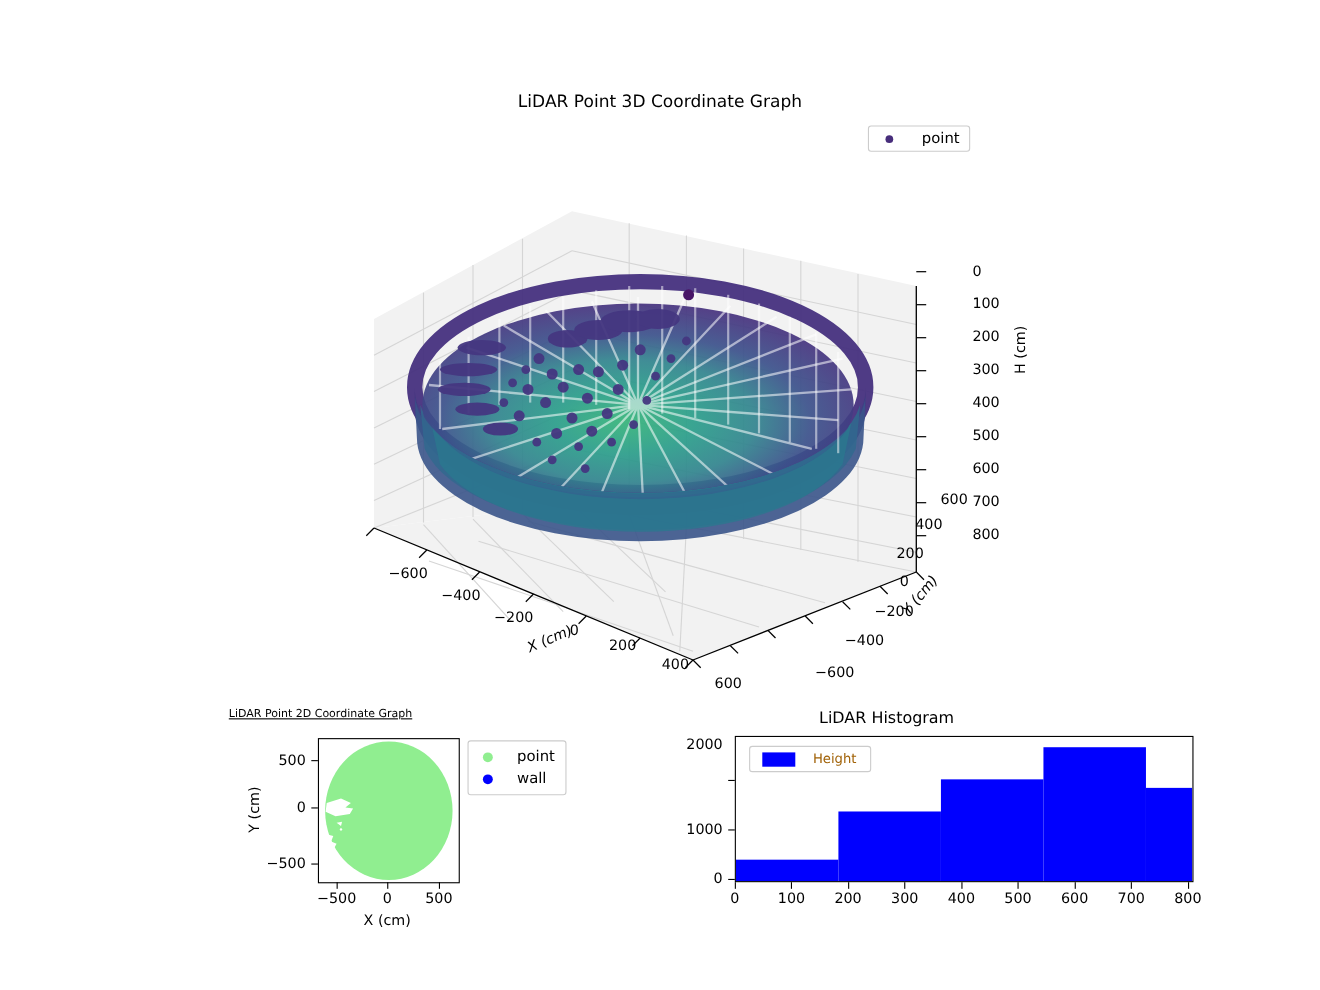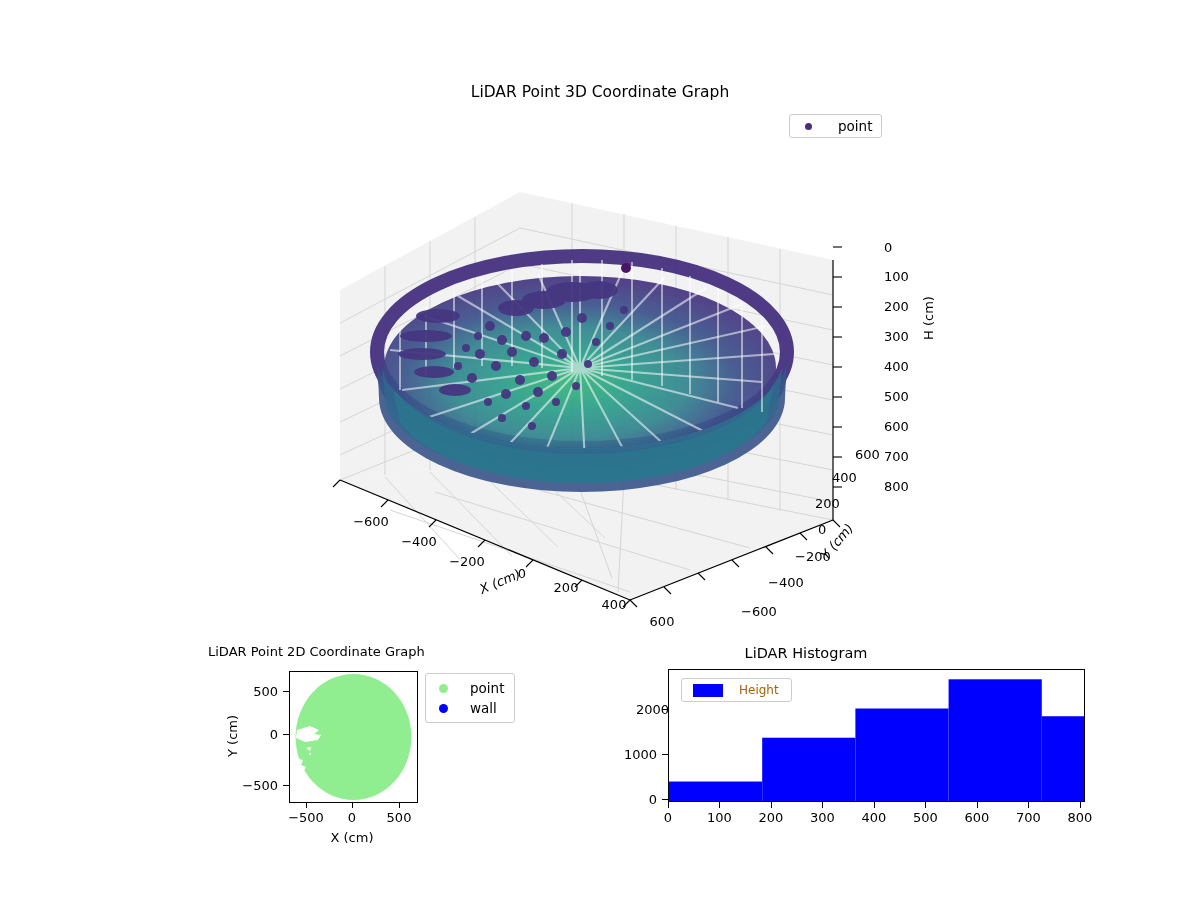--- a/index.html
+++ b/index.html
@@ -16,21 +16,21 @@
   
   #panel3d{position:absolute;left:330px;top:140px;width:560px;height:480px;}
   #svg3d{position:absolute;left:0;top:0;}
   .legend3d{position:absolute;left:789px;top:114px;
             border:1px solid #cccccc;background:rgba(255,255,255,0.9);
             border-radius:3px;padding:3px 9px 3px 7px;display:flex;align-items:center;
             box-shadow:0 0 0 0 #fff;}
   .legend3d .dot{width:7px;height:7px;border-radius:50%;background:#472d7b;
                  display:inline-block;margin-right:26px;margin-left:8px;}
   .legend3d .lbl{font-size:13.5px;color:#000;}
-  .title2d{position:absolute;left:208px;top:644px;font-size:13px;color:#000;}
+  .title2d{position:absolute;left:208px;top:644px;font-size:10px;color:#000;text-decoration:underline;}
   .box2d{position:absolute;left:289px;top:671px;width:127px;height:130px;
          border:1px solid #000;background:#fff;overflow:hidden;}
   .legend2d{position:absolute;left:425px;top:673px;border:1px solid #cccccc;
             background:rgba(255,255,255,0.92);border-radius:3px;
             padding:4px 10px 4px 6px;}
   .legend2d .row{display:flex;align-items:center;height:20px;}
   .legend2d .dot{width:9px;height:9px;border-radius:50%;display:inline-block;
                  margin-left:7px;margin-right:22px;}
   .legend2d .lbl{font-size:13.5px;color:#000;}
 
@@ -354,21 +354,21 @@
   <div class="legendhist">
     <span class="swatch"></span>
     <span class="lbl">Height</span>
   </div>
 
   <div class="tickmark" style="left:662px;top:799px;width:6px;height:1px;"></div>
   <div class="tickmark" style="left:662px;top:754px;width:6px;height:1px;"></div>
   <div class="tickmark" style="left:662px;top:709px;width:6px;height:1px;"></div>
   <div class="tick" style="left:657px;top:792px;transform:translateX(-100%);">0</div>
   <div class="tick" style="left:657px;top:747px;transform:translateX(-100%);">1000</div>
-  <div class="tick" style="left:657px;top:702px;transform:translateX(-100%);margin-left:12px;">2000</div>
+  <div class="tick" style="left:657px;top:670px;transform:translateX(-100%);">2000</div>
 
   <div id="hist-xticks">
       <div class="tickmark" style="left: 668px; top: 802px; width: 1px; height: 6px;"></div>
       <div class="tick" style="left: 668px; top: 810px; transform: translateX(-50%);">0</div>
       <div class="tickmark" style="left: 719.489px; top: 802px; width: 1px; height: 6px;"></div>
       <div class="tick" style="left: 719.489px; top: 810px; transform: translateX(-50%);">100</div>
       <div class="tickmark" style="left: 770.978px; top: 802px; width: 1px; height: 6px;"></div>
       <div class="tick" style="left: 770.978px; top: 810px; transform: translateX(-50%);">200</div>
       <div class="tickmark" style="left: 822.467px; top: 802px; width: 1px; height: 6px;"></div>
       <div class="tick" style="left: 822.467px; top: 810px; transform: translateX(-50%);">300</div>

